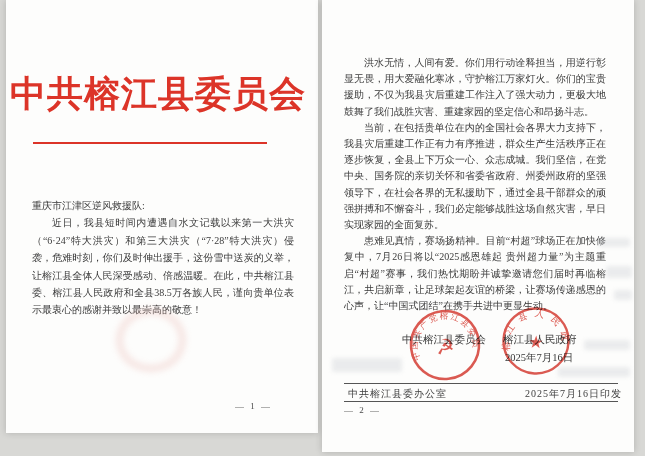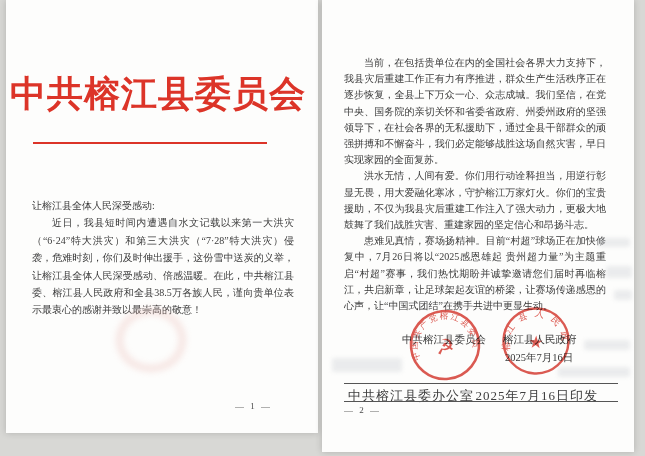--- a/index.html
+++ b/index.html
@@ -77,23 +77,23 @@
   }
   .seal-left{top:306px;left:84px;width:78px;height:78px;transform:rotate(-6deg);}
   .seal-right{top:304px;left:177px;width:74px;height:74px;transform:rotate(3deg);}
 
   .footer-rule{
     position:absolute;left:22px;right:16px;height:1px;background:#555;
   }
   .fr-top{top:383px;}
   .fr-bottom{top:401px;}
   .footer-row{
-    position:absolute;top:387px;left:26px;right:36px;
+    position:absolute;top:387px;left:26px;right:12px;
     display:flex;justify-content:space-between;
-    font-size:13px;color:#3d3d3d;letter-spacing:1px;
+    font-size:10px;color:#3d3d3d;letter-spacing:1px;
   }
 
   
   .ghost{
     position:absolute;background:#c4c8ce;opacity:.32;
     filter:blur(2px);border-radius:2px;
   }
   .g1{top:238px;left:276px;width:32px;height:9px;}
   .g2{top:266px;left:284px;width:26px;height:12px;}
   .g3{top:290px;left:292px;width:18px;height:10px;}
@@ -107,32 +107,32 @@
 </head>
 <body>
 
 <div class="canvas">
 
   <div class="page page1">
     <div class="letterhead">中共榕江县委员会</div>
     <div class="red-rule"></div>
 
     <div class="body1">
-      <div class="salutation">让榕江县全体人民深受感动:</div>
+      <div class="salutation">重庆市江津区逆风救援队:</div>
       <p class="para">近日，我县短时间内遭遇自水文记载以来第一大洪灾（“6·24”特大洪灾）和第三大洪灾（“7·28”特大洪灾）侵袭，危难时刻，你们及时伸出援手，这份雪中送炭的义举，让榕江县全体人民深受感动、倍感温暖。在此，中共榕江县委、榕江县人民政府和全县38.5万各族人民，谨向贵单位表示最衷心的感谢并致以最崇高的敬意！</p>
     </div>
 
     <div class="seal-ghost"></div>
     <div class="pagenum pn1">— 1 —</div>
   </div>
 
   <div class="page page2">
     <div class="body2">
+      <p class="para">洪水无情，人间有爱。你们用行动诠释担当，用逆行彰显无畏，用大爱融化寒冰，守护榕江万家灯火。你们的宝贵援助，不仅为我县灾后重建工作注入了强大动力，更极大地鼓舞了我们战胜灾害、重建家园的坚定信心和昂扬斗志。</p>
       <p class="para">当前，在包括贵单位在内的全国社会各界大力支持下，我县灾后重建工作正有力有序推进，群众生产生活秩序正在逐步恢复，全县上下万众一心、众志成城。我们坚信，在党中央、国务院的亲切关怀和省委省政府、州委州政府的坚强领导下，在社会各界的无私援助下，通过全县干部群众的顽强拼搏和不懈奋斗，我们必定能够战胜这场自然灾害，早日实现家园的全面复苏。</p>
-      <p class="para">洪水无情，人间有爱。你们用行动诠释担当，用逆行彰显无畏，用大爱融化寒冰，守护榕江万家灯火。你们的宝贵援助，不仅为我县灾后重建工作注入了强大动力，更极大地鼓舞了我们战胜灾害、重建家园的坚定信心和昂扬斗志。</p>
       <p class="para">患难见真情，赛场扬精神。目前“村超”球场正在加快修复中，7月26日将以“2025感恩雄起 贵州超力量”为主题重启“村超”赛事，我们热忱期盼并诚挚邀请您们届时再临榕江，共启新章，让足球架起友谊的桥梁，让赛场传递感恩的心声，让“中国式团结”在携手共进中更显生动。</p>
     </div>
 
     <div class="ghost g1"></div>
     <div class="ghost g2"></div>
     <div class="ghost g3"></div>
     <div class="ghost g4"></div>
     <div class="ghost g5"></div>
     <div class="ghost g6"></div>
 

